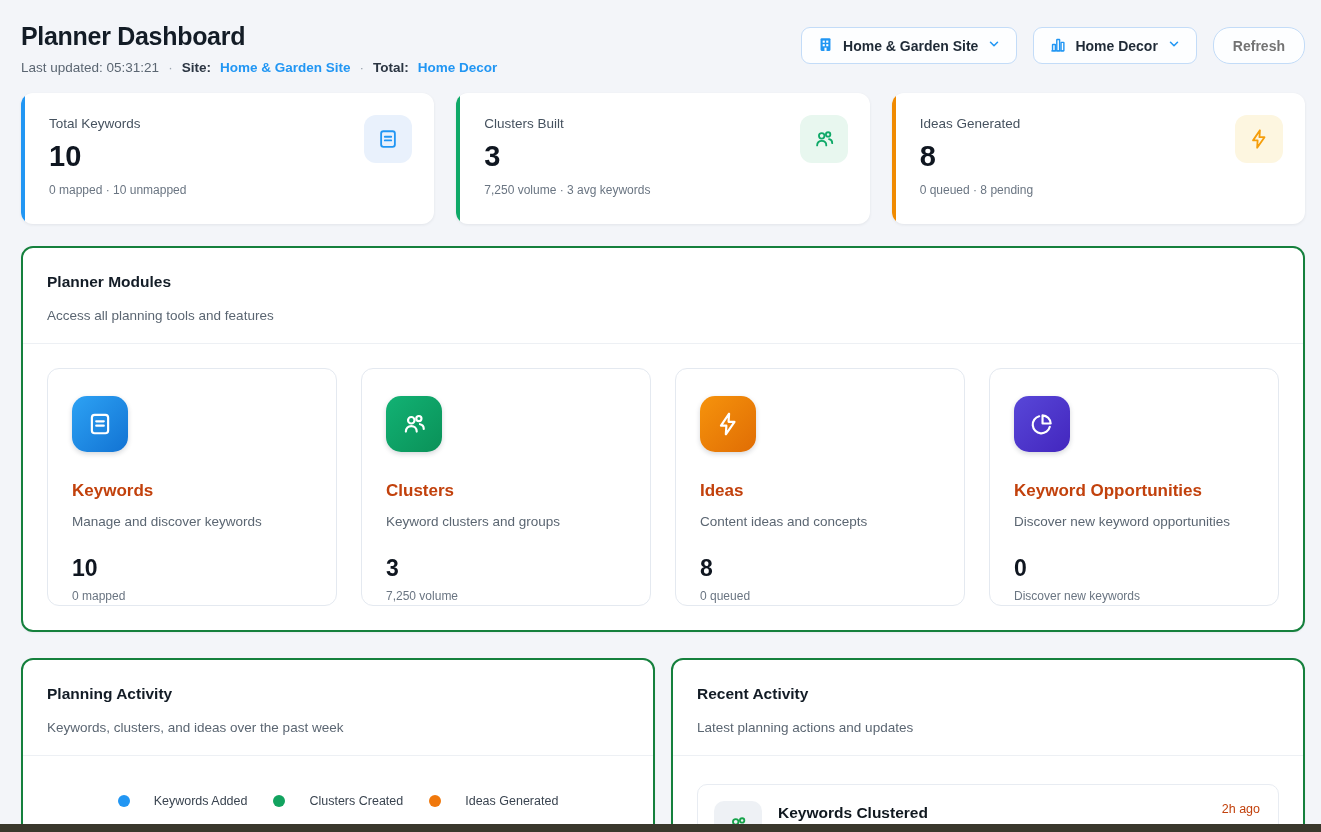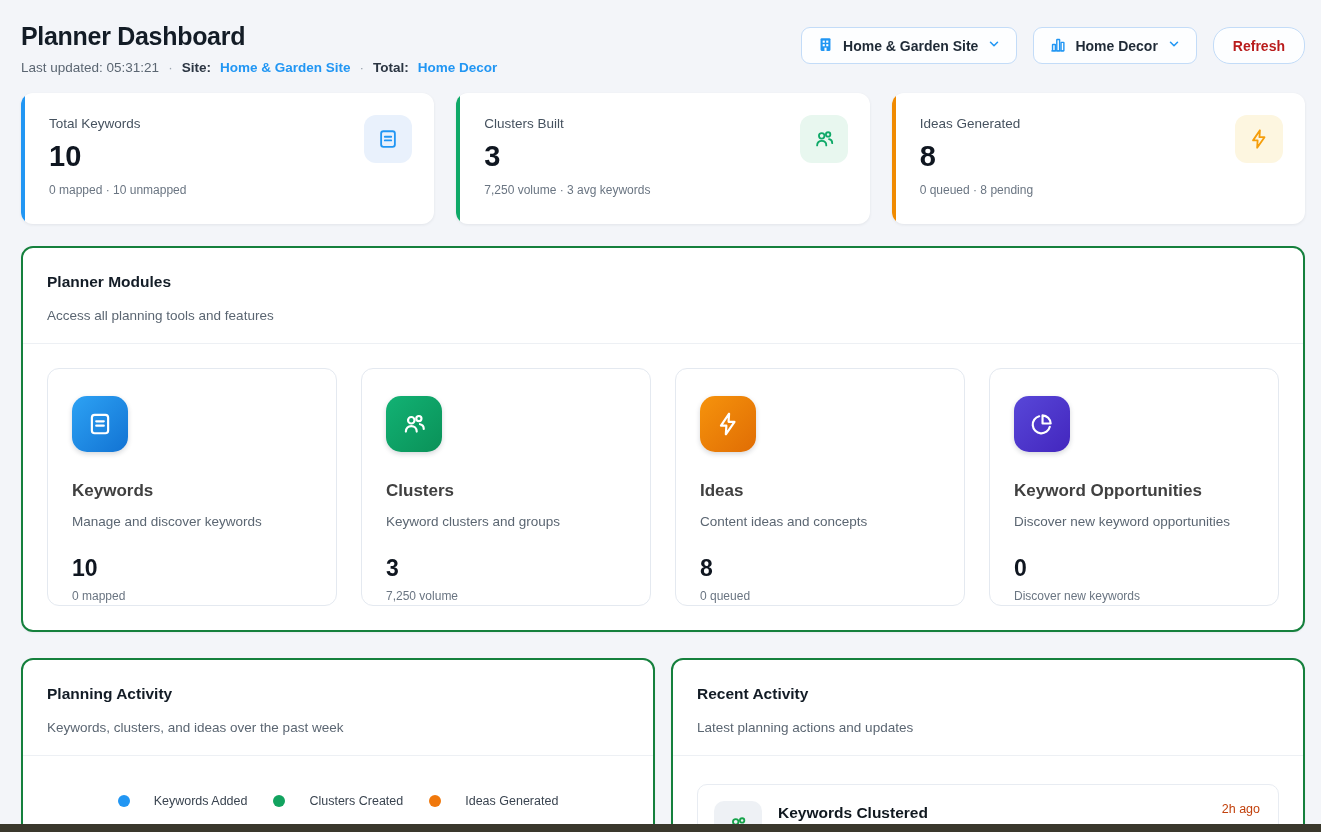--- a/index.html
+++ b/index.html
@@ -10,21 +10,21 @@
   
   .header { display:flex; justify-content:space-between; align-items:flex-start; padding-top:22px; }
   .page-title { font-size:25px; font-weight:700; letter-spacing:-0.3px; color:#131c26; }
   .meta { margin-top:9px; font-size:13.5px; color:#5b6672; display:flex; align-items:center; gap:9px; }
   .meta .sep { color:#9aa3ae; }
   .meta .lbl { color:#2b3542; font-weight:700; }
   .meta a.link { color:#2196f3; font-weight:600; text-decoration:none; }
   .hdr-actions { display:flex; gap:16px; margin-top:5px; }
   .dd-btn, .refresh-btn { height:37px; background:#fdfeff; border:1px solid #c3dcf8; border-radius:9px;
       display:flex; align-items:center; gap:9px; padding:0 15px; font-size:14px; font-weight:600; color:#1f2a36; cursor:pointer; }
-  .refresh-btn { color:#b91c1c; padding:0 19px;border-radius:17px; }
+  .refresh-btn { color:#737373; padding:0 19px;border-radius:17px; }
   .dd-btn svg { flex:none; }
 
   
   .stats { display:grid; grid-template-columns:repeat(3,1fr); gap:22px; margin-top:18px; }
   .stat-card { background:#fff; border-radius:12px; box-shadow:0 1px 3px rgba(22,34,51,.08); position:relative;
       padding:23px 24px 20px 28px; height:131px; overflow:hidden; }
   .stat-card::before { content:""; position:absolute; left:0; top:0; bottom:0; width:4px; background:var(--accent); }
   .stat-label { font-size:13.5px; color:#46525f; }
   .stat-value { font-size:29px; font-weight:800; color:#0f1620; margin-top:9px; }
   .stat-detail { font-size:12px; color:#6a7582; margin-top:10px; }
@@ -35,21 +35,21 @@
   .panel { background:#fff; border:2px solid #15803d; border-radius:12px; box-shadow:0 1px 2px rgba(22,34,51,.05); }
   .panel-head { padding:25px 24px 20px; border-bottom:1px solid #edf0f4; }
   .panel-title { font-size:15.5px; font-weight:700; color:#131c26; }
   .panel-sub { font-size:13.5px; color:#5b6672; margin-top:17px; }
 
   .modules-panel { margin-top:22px; }
   .modules-grid { display:grid; grid-template-columns:repeat(4,1fr); gap:24px; padding:24px; }
   .module-card { border:1px solid #e4e9f0; border-radius:12px; padding:27px 24px 24px; height:238px; cursor:pointer; background:#fff; }
   .module-icon { width:56px; height:56px; border-radius:15px; display:flex; align-items:center; justify-content:center;
       background:linear-gradient(135deg,var(--c1),var(--c2)); box-shadow:0 2px 5px rgba(22,34,51,.18); }
-  .module-title { font-size:17px; font-weight:700; color:#404040; margin-top:29px; }
+  .module-title { font-size:17px; font-weight:700; color:#c2410c; margin-top:29px; }
   .module-desc { font-size:13.5px; color:#5b6672; margin-top:13px; }
   .module-value { font-size:23px; font-weight:800; color:#0f1620; margin-top:26px; }
   .module-detail { font-size:12px; color:#6a7582; margin-top:7px; }
 
   
   .bottom-row { display:grid; grid-template-columns:1fr 1fr; gap:16px; margin-top:26px; }
   .bottom-row .panel { height:400px; overflow:hidden; }
 
   .legend { display:flex; justify-content:center; align-items:center; gap:26px; margin-top:38px; }
   .legend-item { display:flex; align-items:center; gap:24px; font-size:12.5px; color:#3a4450; }

